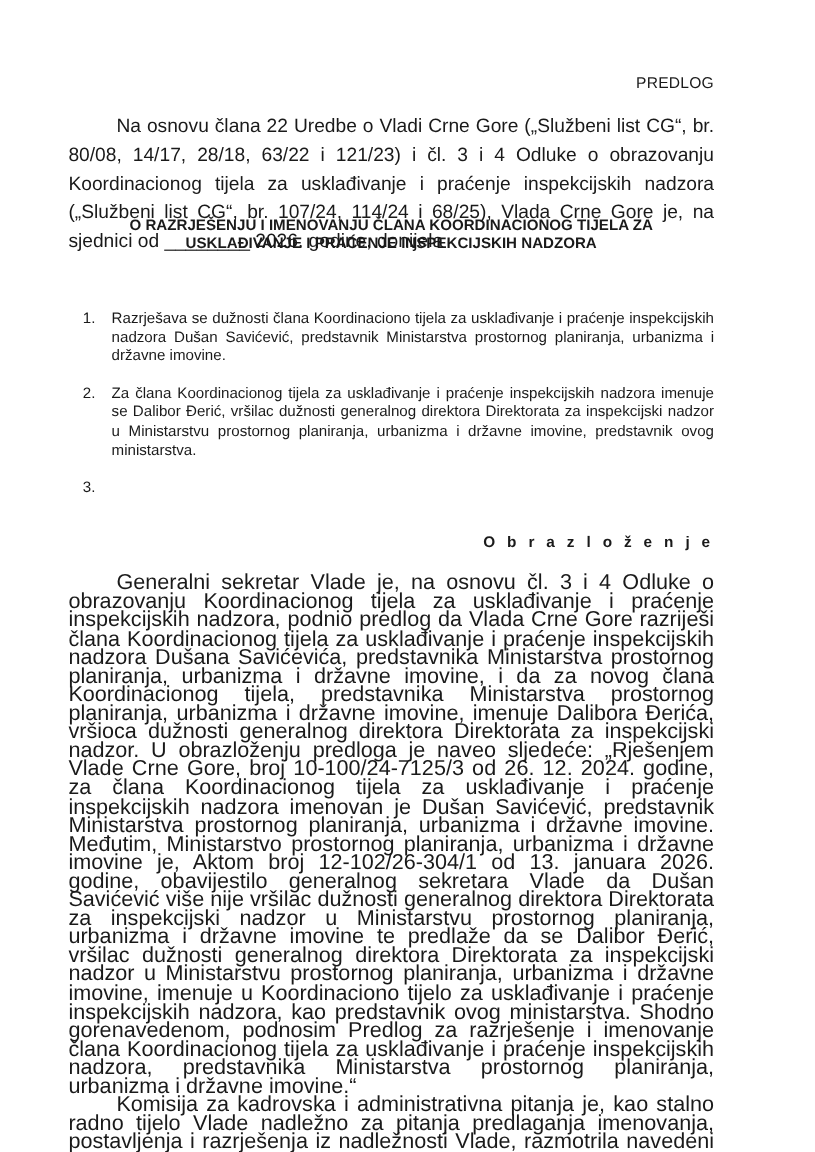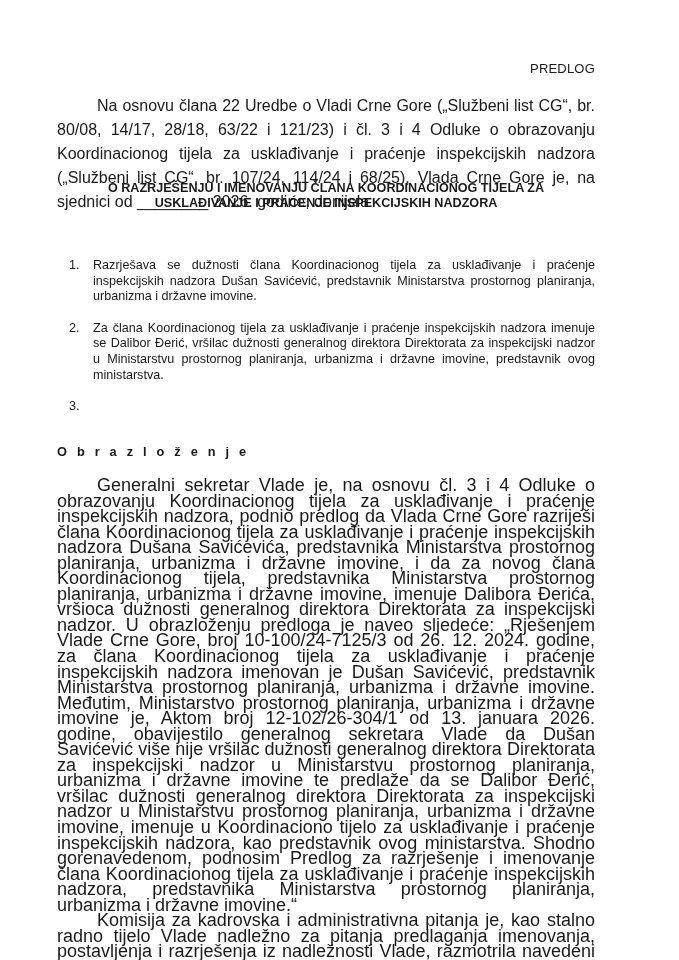--- a/index.html
+++ b/index.html
@@ -22,21 +22,21 @@
   }
   .title-block .spaced { letter-spacing: 3.5px; }
   .list {
     position: absolute; top: 258px; left: 12px; width: 526px;
     margin: 0; padding: 0; list-style: none;
     font-size: 12.6px; line-height: 15.6px;
   }
   .list li { position: relative; padding-left: 24px; text-align: justify; margin-bottom: 16px; }
   .list li .num { position: absolute; left: 0; top: 0; }
   .heading2 {
-    position: absolute; top: 444px; left: 0; width: 538px; text-align: left;
+    position: absolute; top: 444px; left: 0; width: 538px; text-align: right;
     font-weight: bold; font-size: 12.8px; letter-spacing: 3.2px;
   }
   .body {
     position: absolute; top: 478px; left: 0; width: 538px;
     font-size: 18px; line-height: 15.55px;
   }
   .body p { margin: 0; text-align: justify; text-indent: 40px; }
 </style>
 </head>
 <body>
@@ -47,21 +47,21 @@
   <div class="intro">Na osnovu člana 22 Uredbe o Vladi Crne Gore („Službeni list CG“, br. 80/08, 14/17, 28/18, 63/22 i 121/23) i čl. 3 i 4 Odluke o obrazovanju Koordinacionog tijela za usklađivanje i praćenje inspekcijskih nadzora („Službeni list CG“, br. 107/24, 114/24 i 68/25), Vlada Crne Gore je, na sjednici od ________ 2026. godine, donijela</div>
 
   <div class="title-block">
     <div>O RAZRJEŠENJU I IMENOVANJU ČLANA KOORDINACIONOG TIJELA ZA</div>
     <div>USKLAĐIVANJE I PRAĆENJE INSPEKCIJSKIH NADZORA</div>
   </div>
 
   <ol class="list">
     <li>
       <span class="num">1.</span>
-      <span>Razrješava se dužnosti člana Koordinacionog tijela za usklađivanje i praćenje inspekcijskih nadzora Dušan Savićević, predstavnik Ministarstva prostornog planiranja, urbanizma i državne imovine.</span>
+      <span>Razrješava se dužnosti člana Koordinaciono tijela za usklađivanje i praćenje inspekcijskih nadzora Dušan Savićević, predstavnik Ministarstva prostornog planiranja, urbanizma i državne imovine.</span>
     </li>
     <li>
       <span class="num">2.</span>
       <span>Za člana Koordinacionog tijela za usklađivanje i praćenje inspekcijskih nadzora imenuje se Dalibor Đerić, vršilac dužnosti generalnog direktora Direktorata za inspekcijski nadzor u Ministarstvu prostornog planiranja, urbanizma i državne imovine, predstavnik ovog ministarstva.</span>
     </li>
     <li>
       <span class="num">3.</span>
     </li>
   </ol>
 

